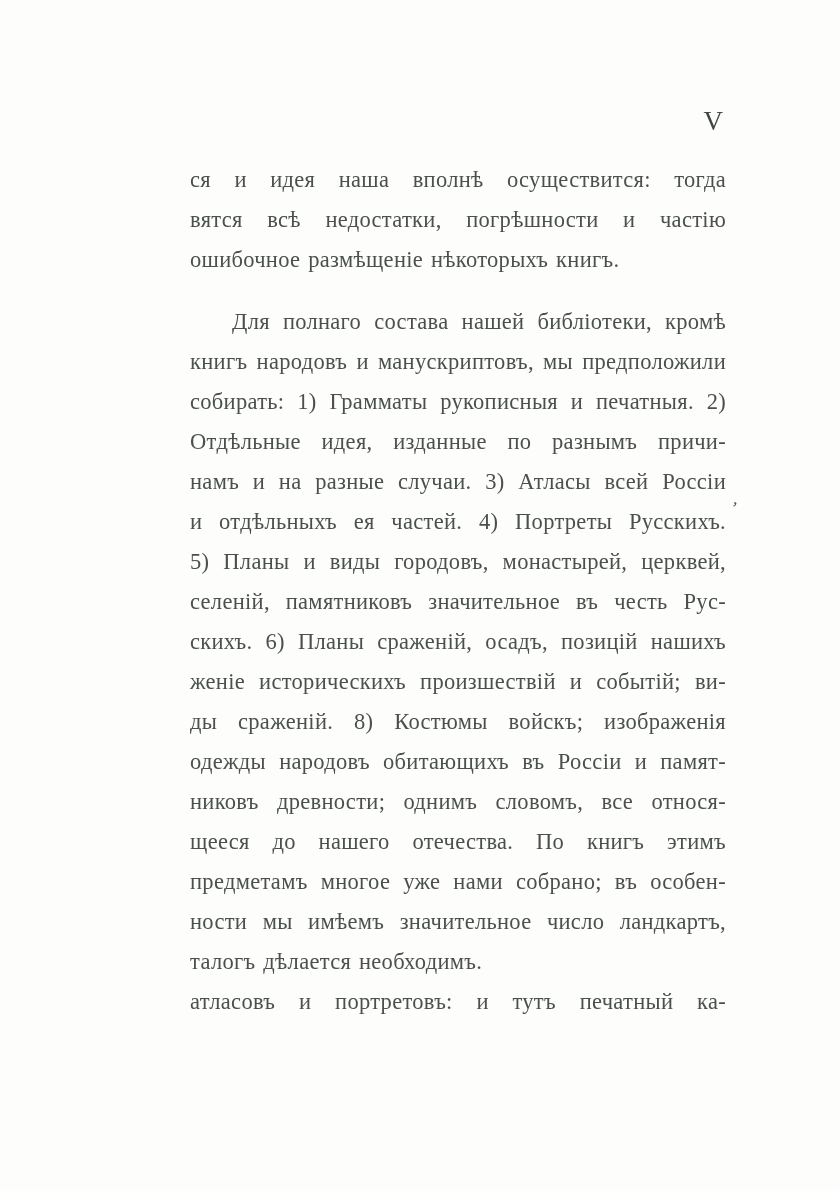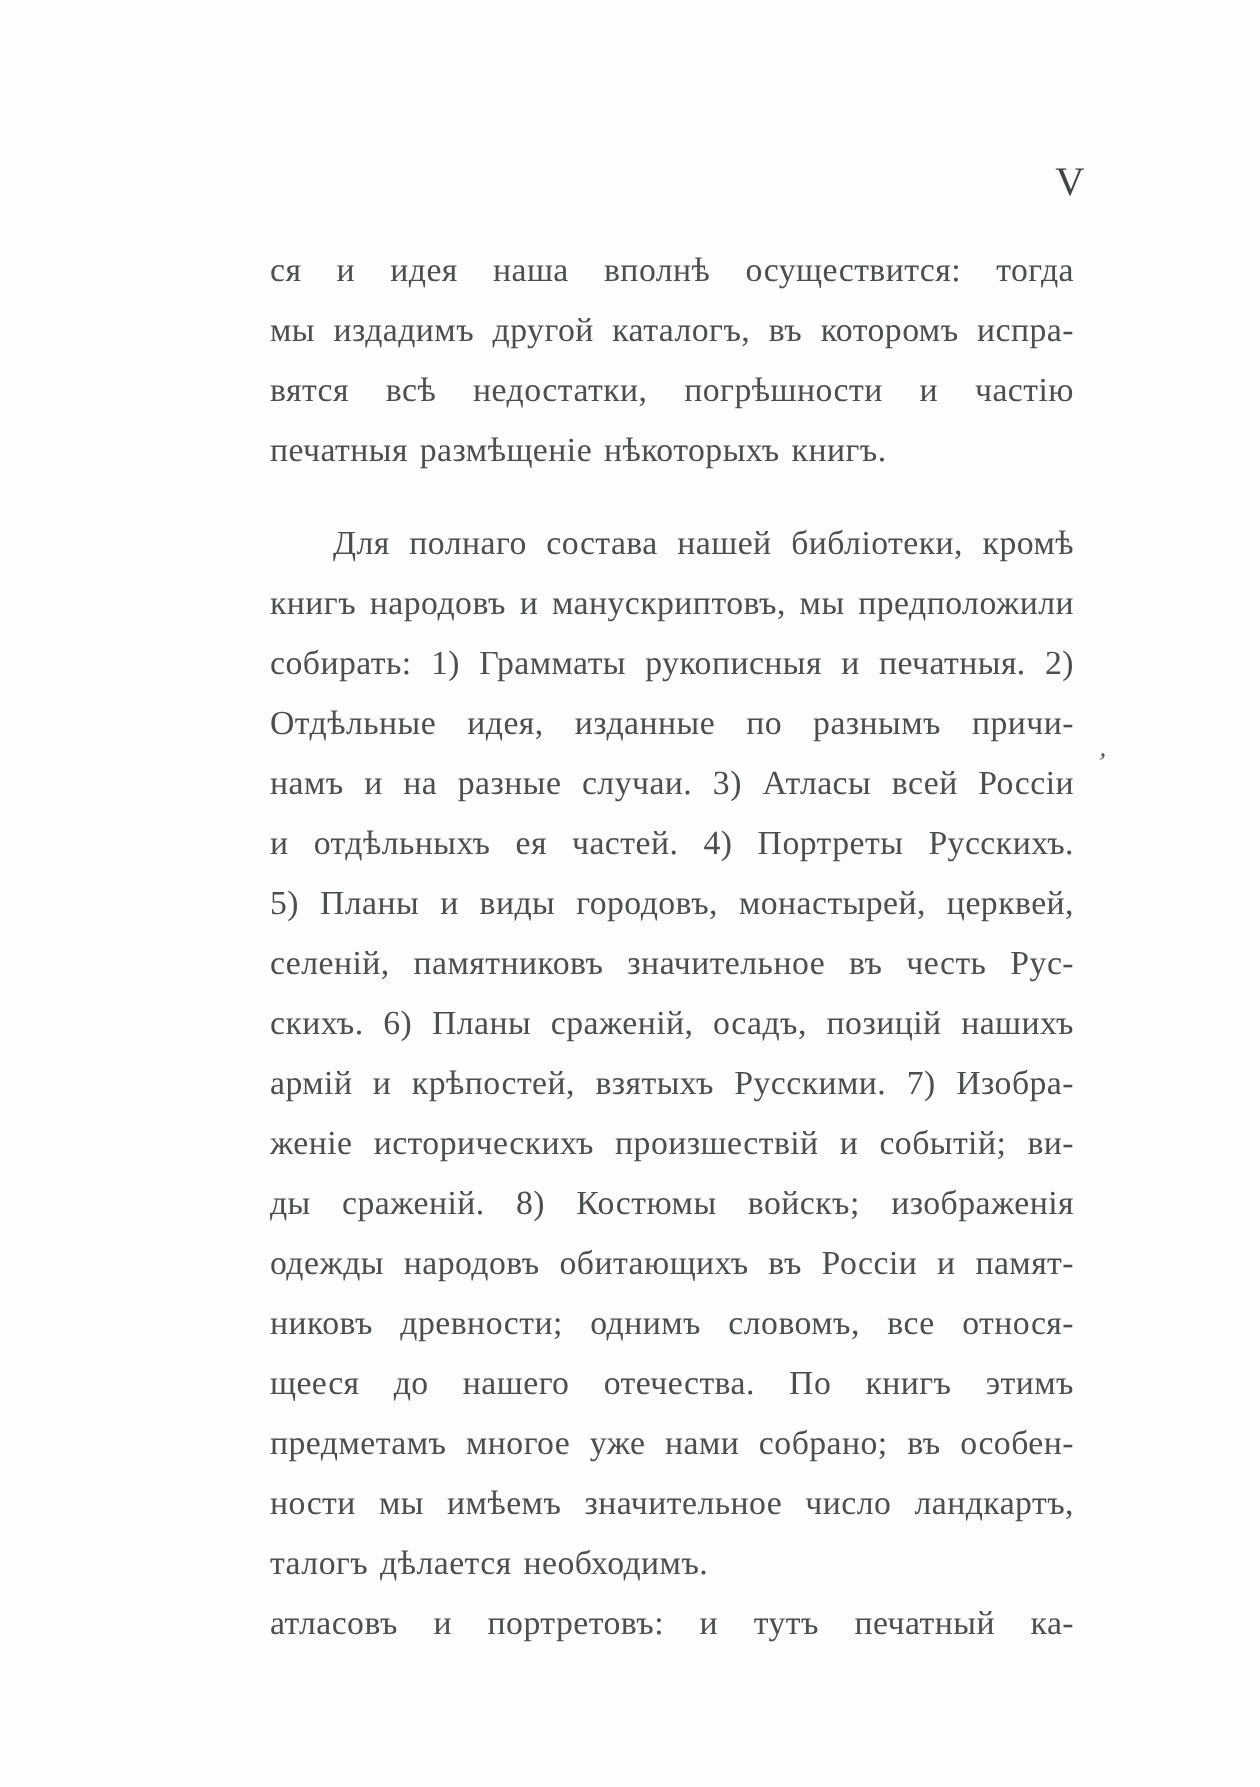--- a/index.html
+++ b/index.html
@@ -21,21 +21,21 @@
     position: absolute;
     top: 106px;
     right: 116px;
     font-size: 27px;
     letter-spacing: 1px;
     color: #3f4742;
   }
   .text-block {
     position: absolute;
     top: 160px;
-    left: 180px;
+    left: 190px;
     width: 536px;
   }
   .paragraph {
     margin: 0;
     padding: 0;
   }
   .paragraph + .paragraph {
     margin-top: 22px;
   }
   .line {
@@ -66,36 +66,34 @@
 <body>
 
 <div class="page">
 
   <div class="page-number">V</div>
 
   <div class="text-block">
 
     <div class="paragraph">
       <div class="line">ся и идея наша вполнѣ осуществится: тогда</div>
-      <div class="line">мы издадимъ другой каталогъ, въ которомъ испра-</div>
       <div class="line">вятся всѣ недостатки, погрѣшности и частію</div>
-      <div class="line last">печатныя размѣщеніе нѣкоторыхъ книгъ.</div>
+      <div class="line last">ошибочное размѣщеніе нѣкоторыхъ книгъ.</div>
     </div>
 
     <div class="paragraph">
       <div class="line indent">Для полнаго состава нашей библіотеки, кромѣ</div>
       <div class="line">книгъ народовъ и манускриптовъ, мы предположили</div>
       <div class="line">собирать: 1) Грамматы рукописныя и печатныя. 2)</div>
       <div class="line">Отдѣльные идея, изданные по разнымъ причи-</div>
       <div class="line">намъ и на разные случаи. 3) Атласы всей Россіи</div>
       <div class="line">и отдѣльныхъ ея частей. 4) Портреты Русскихъ.</div>
       <div class="line">5) Планы и виды городовъ, монастырей, церквей,</div>
       <div class="line">селеній, памятниковъ значительное въ честь Рус-</div>
       <div class="line">скихъ. 6) Планы сраженій, осадъ, позицій нашихъ</div>
-      <div class="line">армій и крѣпостей, взятыхъ Русскими. 7) Изобра-</div>
       <div class="line">женіе историческихъ произшествій и событій; ви-</div>
       <div class="line">ды сраженій. 8) Костюмы войскъ; изображенія</div>
       <div class="line">одежды народовъ обитающихъ въ Россіи и памят-</div>
       <div class="line">никовъ древности; однимъ словомъ, все относя-</div>
       <div class="line">щееся до нашего отечества. По книгъ этимъ</div>
       <div class="line">предметамъ многое уже нами собрано; въ особен-</div>
       <div class="line">ности мы имѣемъ значительное число ландкартъ,</div>
       <div class="line last">талогъ дѣлается необходимъ.</div>
       <div class="line">атласовъ и портретовъ: и тутъ печатный ка-</div>
     </div>

